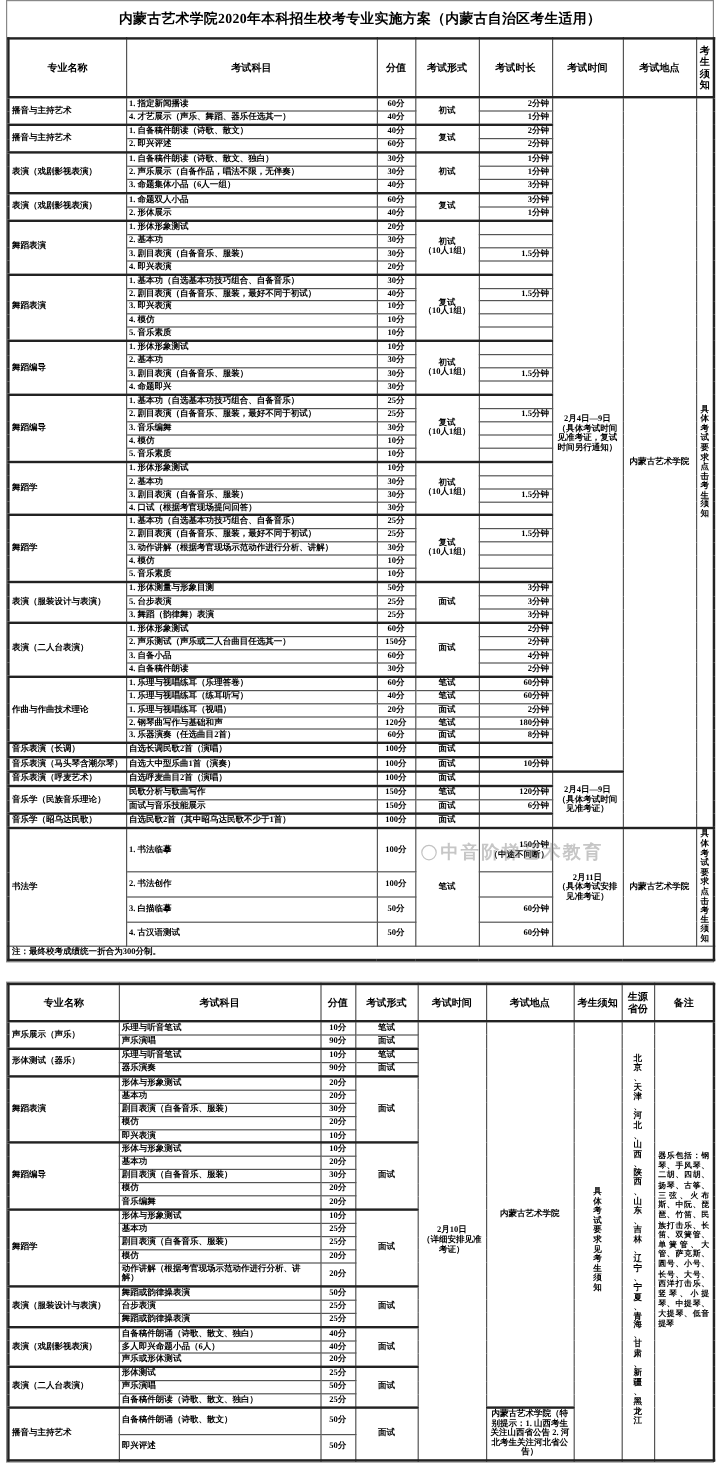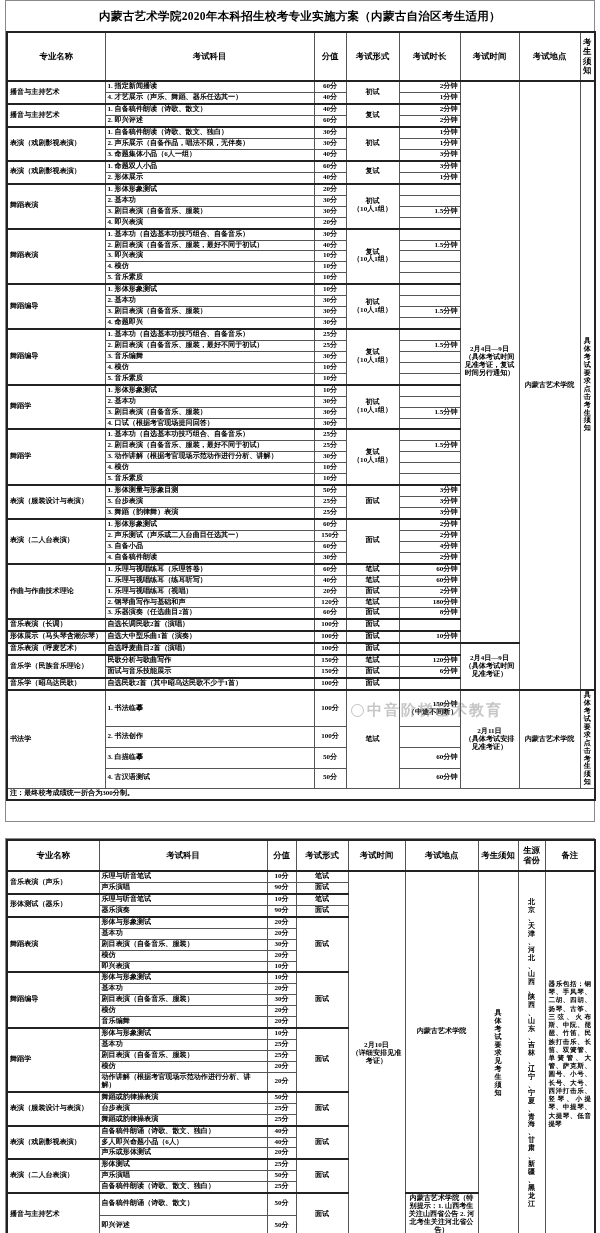--- a/index.html
+++ b/index.html
@@ -67,21 +67,21 @@
     font-weight: bold;
     padding: 4px 5px;
     border: 1px solid #555;
   }
 
   .spacer { height: 16px; }
 
   .wrap-outer {
     border: 1px solid #888;
     margin: 0 5px;
-    padding: 0 0 20px 0;
+    padding: 0 0 0 0;
   }
 
   
   .wm {
     position: absolute;
     font-family: "Liberation Sans", sans-serif;
     color: rgba(120,120,120,0.42);
     font-size: 15px;
     letter-spacing: 2px;
     white-space: nowrap;
@@ -404,21 +404,21 @@
             <td class="r">8分钟</td>
           </tr>
           <tr class="thick-top">
             <td class="major" rowspan="1">音乐表演（长调）</td>
             <td class="subject">自选长调民歌2首（演唱）</td>
             <td class="c">100分</td>
             <td class="c" rowspan="1">面试</td>
             <td class="r"></td>
           </tr>
           <tr class="thick-top">
-            <td class="major" rowspan="1">形体展示（马头琴含潮尔琴）</td>
+            <td class="major" rowspan="1">音乐表演（马头琴含潮尔琴）</td>
             <td class="subject">自选大中型乐曲1首（演奏）</td>
             <td class="c">100分</td>
             <td class="c" rowspan="1">面试</td>
             <td class="r">10分钟</td>
           </tr>
           <tr class="thick-top">
             <td class="major" rowspan="1">音乐表演（呼麦艺术）</td>
             <td class="subject">自选呼麦曲目2首（演唱）</td>
             <td class="c">100分</td>
             <td class="c" rowspan="1">面试</td>
@@ -505,21 +505,21 @@
           <th>考试形式</th>
           <th>考试时间</th>
           <th>考试地点</th>
           <th>考生须知</th>
           <th>生源<br>省份</th>
           <th>备注</th>
         </tr>
       </thead>
       <tbody id="t2body">
           <tr class="thick-top">
-            <td class="major" rowspan="2">音乐表演（声乐）</td>
+            <td class="major" rowspan="2">声乐展示（声乐）</td>
             <td class="subject">乐理与听音笔试</td>
             <td class="c">10分</td>
             <td class="c">笔试</td>
             <td class="c" rowspan="30">2月10日<br>（详细安排见准考证）</td>
             <td class="c" rowspan="28">内蒙古艺术学院</td>
             <td class="vert" rowspan="30">具<br>体<br>考<br>试<br>要<br>求<br>见<br>考<br>生<br>须<br>知</td>
             <td class="vert" rowspan="30">北<br>京<br>、<br>天<br>津<br>、<br>河<br>北<br>、<br>山<br>西<br>、<br>陕<br>西<br>、<br>山<br>东<br>、<br>吉<br>林<br>、<br>辽<br>宁<br>、<br>宁<br>夏<br>、<br>青<br>海<br>、<br>甘<br>肃<br>、<br>新<br>疆<br>、<br>黑<br>龙<br>江</td>
             <td class="c" rowspan="30" style="font-size: 6.6px; line-height: 1.25; padding: 2px 3px; text-align: justify;">器乐包括：钢琴、手风琴、二胡、四胡、扬琴、古筝、三弦、火布斯、中阮、琵琶、竹笛、民族打击乐、长笛、双簧管、单簧管、大管、萨克斯、圆号、小号、长号、大号、西洋打击乐、竖琴、小提琴、中提琴、大提琴、低音提琴</td>
           </tr>
           <tr>

